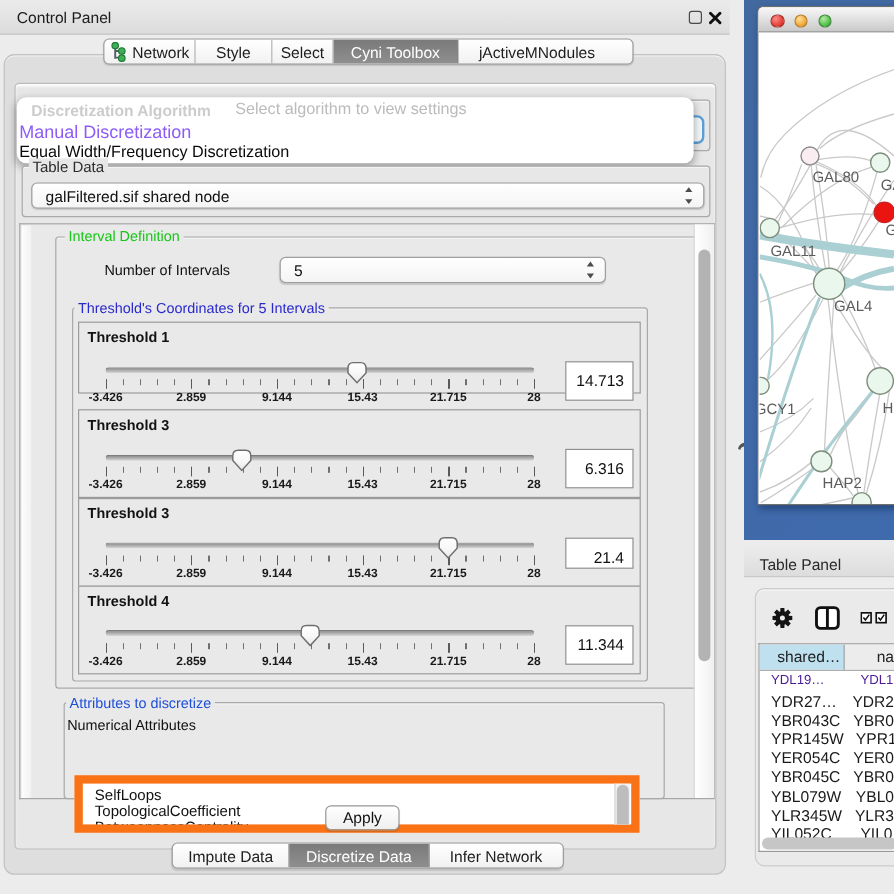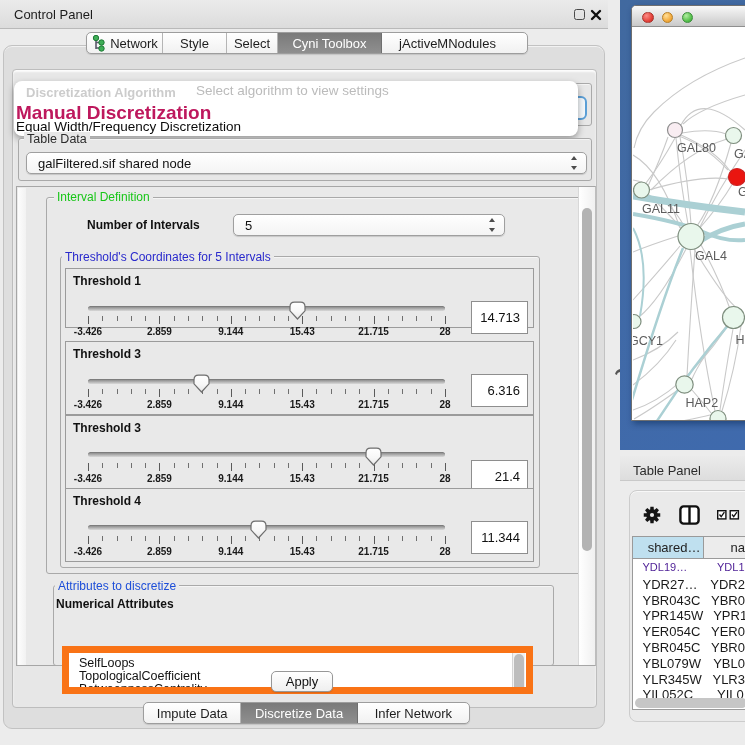--- a/index.html
+++ b/index.html
@@ -13,21 +13,21 @@
 .gtitle{position:absolute;font-size:12px;padding:0 3px;white-space:nowrap}
 .combo{position:absolute;background:linear-gradient(#ffffff,#f4f4f4);border:1px solid #9f9f9f;border-radius:5px;box-shadow:0 1px 1px rgba(0,0,0,0.15);font-size:13px;color:#111}
 .stepper{position:absolute;right:7px;top:50%;width:9px;height:14px;margin-top:-7px}
 .stepper:before{content:"";position:absolute;left:1px;top:0;border-left:3.5px solid transparent;border-right:3.5px solid transparent;border-bottom:4.5px solid #4c4c4c}
 .stepper:after{content:"";position:absolute;left:1px;bottom:0;border-left:3.5px solid transparent;border-right:3.5px solid transparent;border-top:4.5px solid #4c4c4c}
 .tpanel{position:absolute;border:1px solid #9b9b9b;background:#e9e9e9}
 .thname{position:absolute;left:7px;top:5px;font-size:12px;font-weight:bold;color:#111}
 .vbox{position:absolute;background:#fff;border:1px solid #8e8e8e;font-size:13px;color:#111;text-align:right;}
 .ticklabel{position:absolute;font-size:10px;font-weight:bold;color:#1a1a1a;transform:translateX(-50%);white-space:nowrap}
 .track{position:absolute;height:5px;border-radius:3px;background:linear-gradient(#8f8f8f,#d9d9d9);border-top:1px solid #7d7d7d}
-.blab{font-weight:bold;font-size:12px;color:#111}
+.blab{font-weight:normal;font-size:12px;color:#111}
 </style></head><body>
 <div id="root">
 
 <div class="abs" style="left:0;top:0;width:608px;height:29px;background:linear-gradient(#ebebeb,#dcdcdc);border-bottom:1px solid #b9b9b9">
  <div class="abs" style="left:14px;top:7px;font-size:13px;color:#1c1c1c">Control Panel</div>
  <div class="abs" style="left:574px;top:9px;width:11px;height:11px;border:1.6px solid #4a4a4a;border-radius:2.5px"></div>
  <svg class="abs" style="left:590px;top:9px" width="12" height="12" viewBox="0 0 12 12">
         <path d="M2 2 L10 10 M10 2 L2 10" stroke="#111" stroke-width="2.4" stroke-linecap="round"></path>
       </svg>
 </div>
@@ -46,21 +46,21 @@
  <div class="sel" style="width:104px">Cyni Toolbox</div>
  <div style="width:131px">jActiveMNodules</div>
 </div>
 
 <div class="grp" style="left:18px;top:83px;width:574px;height:43px;background:#e7e7e7"></div>
 <div class="abs" style="left:26px;top:96px;width:561px;height:24px;border:2.5px solid #5b9fd6;border-radius:6px;background:#f4f8fb"></div>
 
 <div class="abs" style="left:14px;top:81px;width:564px;height:55px;background:#fff;border-radius:8px;box-shadow:0 3px 7px rgba(0,0,0,0.35);"></div>
 <div class="abs" style="left:26px;top:85px;font-size:13px;font-weight:bold;color:#cccccc">Discretization Algorithm</div>
 <div class="abs" style="left:196px;top:83px;font-size:13.5px;color:#bbbbbb">Select algorithm to view settings</div>
-<div class="abs" style="left:16px;top:102px;font-size:19px;font-weight:bold;color:#be185d">Manual Discretization</div>
+<div class="abs" style="left:16px;top:102px;font-size:15px;font-weight:normal;color:#8b5cf6">Manual Discretization</div>
 <div class="abs" style="left:16px;top:118.5px;font-size:13.5px;color:#0a0a0a">Equal Width/Frequency Discretization</div>
 
 <div class="grp" style="left:18px;top:138px;width:574px;height:43px;background:#e7e7e7"></div>
 <div class="gtitle" style="left:24px;top:132px;color:#2b2b2b;background:#e7e7e7;font-size:12.5px">Table Data</div>
 <div class="combo" style="left:26px;top:152px;width:561px;height:22px">
       <span style="position:absolute;left:11px;top:3px">galFiltered.sif shared node</span>
       <span class="stepper"></span>
     </div>
 
 <div class="abs" style="left:16px;top:186px;width:580px;height:480px;background:#e9e9e9;border:1px solid #a6a6a6;border-right-color:#bdbdbd;overflow:hidden">
@@ -136,21 +136,21 @@
       <svg class="abs" style="left:298.52386558900275px;top:31.5px" width="17" height="19" viewBox="0 0 17 19">
         <defs>
           <linearGradient id="tg30731.5" x1="0" y1="0" x2="0" y2="1">
             <stop offset="0" stop-color="#ffffff"></stop>
             <stop offset="0.55" stop-color="#f7f7f7"></stop>
             <stop offset="1" stop-color="#e8e8e8"></stop>
           </linearGradient>
         </defs>
         <path d="M1 6 Q1 1.2 5.5 1.2 L11.5 1.2 Q16 1.2 16 6 L16 9.8 L8.5 18 L1 9.8 Z" fill="url(#tg30731.5)" stroke="#6e6e6e" stroke-width="1.2"></path>
       </svg>
-      <div class="vbox" style="left:405px;top:44px;width:57px;height:36px;line-height:31px;padding-right:7px">21.4</div>
+      <div class="vbox" style="left:405px;top:32px;width:57px;height:26px;line-height:31px;padding-right:7px">21.4</div>
     </div>
     <div class="tpanel" style="left:65px;top:487.9px;width:469px;height:74px">
       <div class="thname">Threshold 4</div>
       <div class="track" style="left:22.0px;top:36.5px;width:357.0px"></div>
       <div class="abs" style="left:22.0px;top:47px;width:358.0px;height:5px;background:repeating-linear-gradient(90deg,#6f6f6f 0 1px,transparent 1px 14.28px)"></div>
       <div class="abs" style="left:22.0px;top:47px;width:358.0px;height:8px;background:repeating-linear-gradient(90deg,#5a5a5a 0 1px,transparent 1px 71.4px)"></div>
       <div class="ticklabel" style="left:22.0px;top:57px">-3.426</div>
       <div class="ticklabel" style="left:93.4px;top:57px">2.859</div>
       <div class="ticklabel" style="left:164.8px;top:57px">9.144</div>
       <div class="ticklabel" style="left:236.2px;top:57px">15.43</div>

